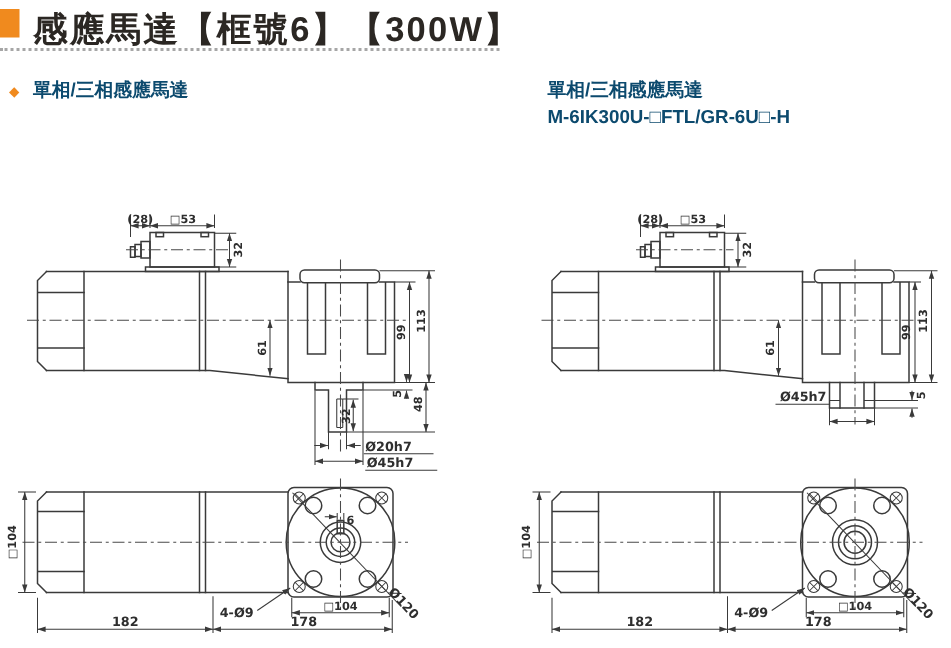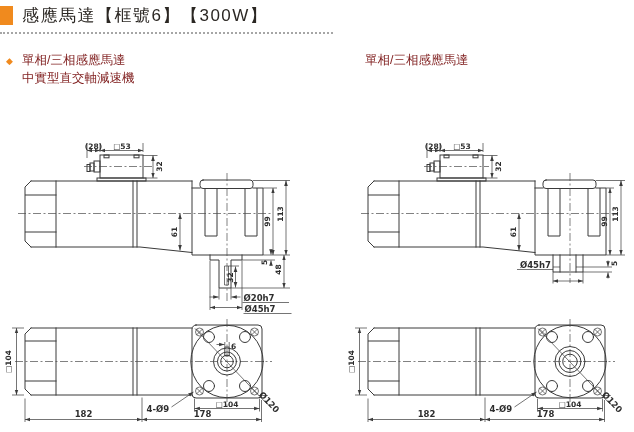--- a/index.html
+++ b/index.html
@@ -1,23 +1,23 @@
 <!DOCTYPE html>
 <html><head>
 <meta charset="utf-8">
 <style>
   *{margin:0;padding:0;box-sizing:border-box}
   html,body{background:#fff}
   body{font-family:"Liberation Sans","DejaVu Sans",sans-serif}
   .stage{position:relative;width:634px;height:432px;background:#fff;overflow:hidden;color:#2b2723}
   .accent-block{position:absolute;left:0;top:6px;width:13px;height:19px;background:#F08A1E}
-  .page-title{position:absolute;left:22px;top:4px;font-size:17px;font-weight:normal;letter-spacing:1.5px;color:#2b2723;white-space:nowrap}
+  .page-title{position:absolute;left:22px;top:4px;font-size:23px;font-weight:bold;letter-spacing:1.5px;color:#2b2723;white-space:nowrap}
   .rule{position:absolute;left:0;top:32px;width:333px;height:0;border-top:2px dotted #a6a6a6}
   .diamond{position:absolute;left:6px;top:57px;color:#F08A1E;font-size:9px;line-height:9px}
-  .col{position:absolute;top:51px;font-size:12.5px;font-weight:normal;line-height:18px;color:#7f1d1d;white-space:nowrap}
+  .col{position:absolute;top:51px;font-size:12.5px;font-weight:bold;line-height:18px;color:#0c4a6e;white-space:nowrap}
   .col-left{left:22px}
   .col-right{left:365px}
   svg{position:absolute;overflow:visible}
   .ol{stroke:#3a3a3a;stroke-width:1;fill:none;stroke-linecap:square}
   .th{stroke:#3a3a3a;stroke-width:0.7;fill:none}
   .cl{stroke:#4a4a4a;stroke-width:0.7;fill:none;stroke-dasharray:8 2.5 2 2.5}
   svg text{fill:#2e2e2e;font-family:"DejaVu Sans","Liberation Sans",sans-serif;font-weight:bold}
   .dt{font-size:7.5px}
   .dtb{font-size:8.5px}
 </style>
@@ -26,24 +26,24 @@
 
 <div class="stage">
 
   <div class="accent-block"></div>
   <div class="page-title">感應馬達【框號6】【300W】</div>
   <div class="rule"></div>
 
   <div class="diamond">◆</div>
   <div class="col col-left">
     <div>單相/三相感應馬達</div>
-    <div>中實型直交軸減速機</div>
   </div>
   <div class="col col-right">
     <div>單相/三相感應馬達</div>
+    <div class="model">M-6IK300U-□FTL/GR-6U□-H</div>
   </div>
 
   <svg style="left:0;top:138px" width="300" height="177" viewBox="0 138 300 177">
     <defs>
       <marker id="aA" markerWidth="6" markerHeight="6" refX="5.4" refY="3" orient="auto-start-reverse" markerUnits="userSpaceOnUse">
         <path d="M0,1.2 L5.4,3 L0,4.8 z" fill="#3a3a3a"></path>
       </marker>
     </defs>
     <g>
       <path class="ol" d="M31,181 H192"></path>

